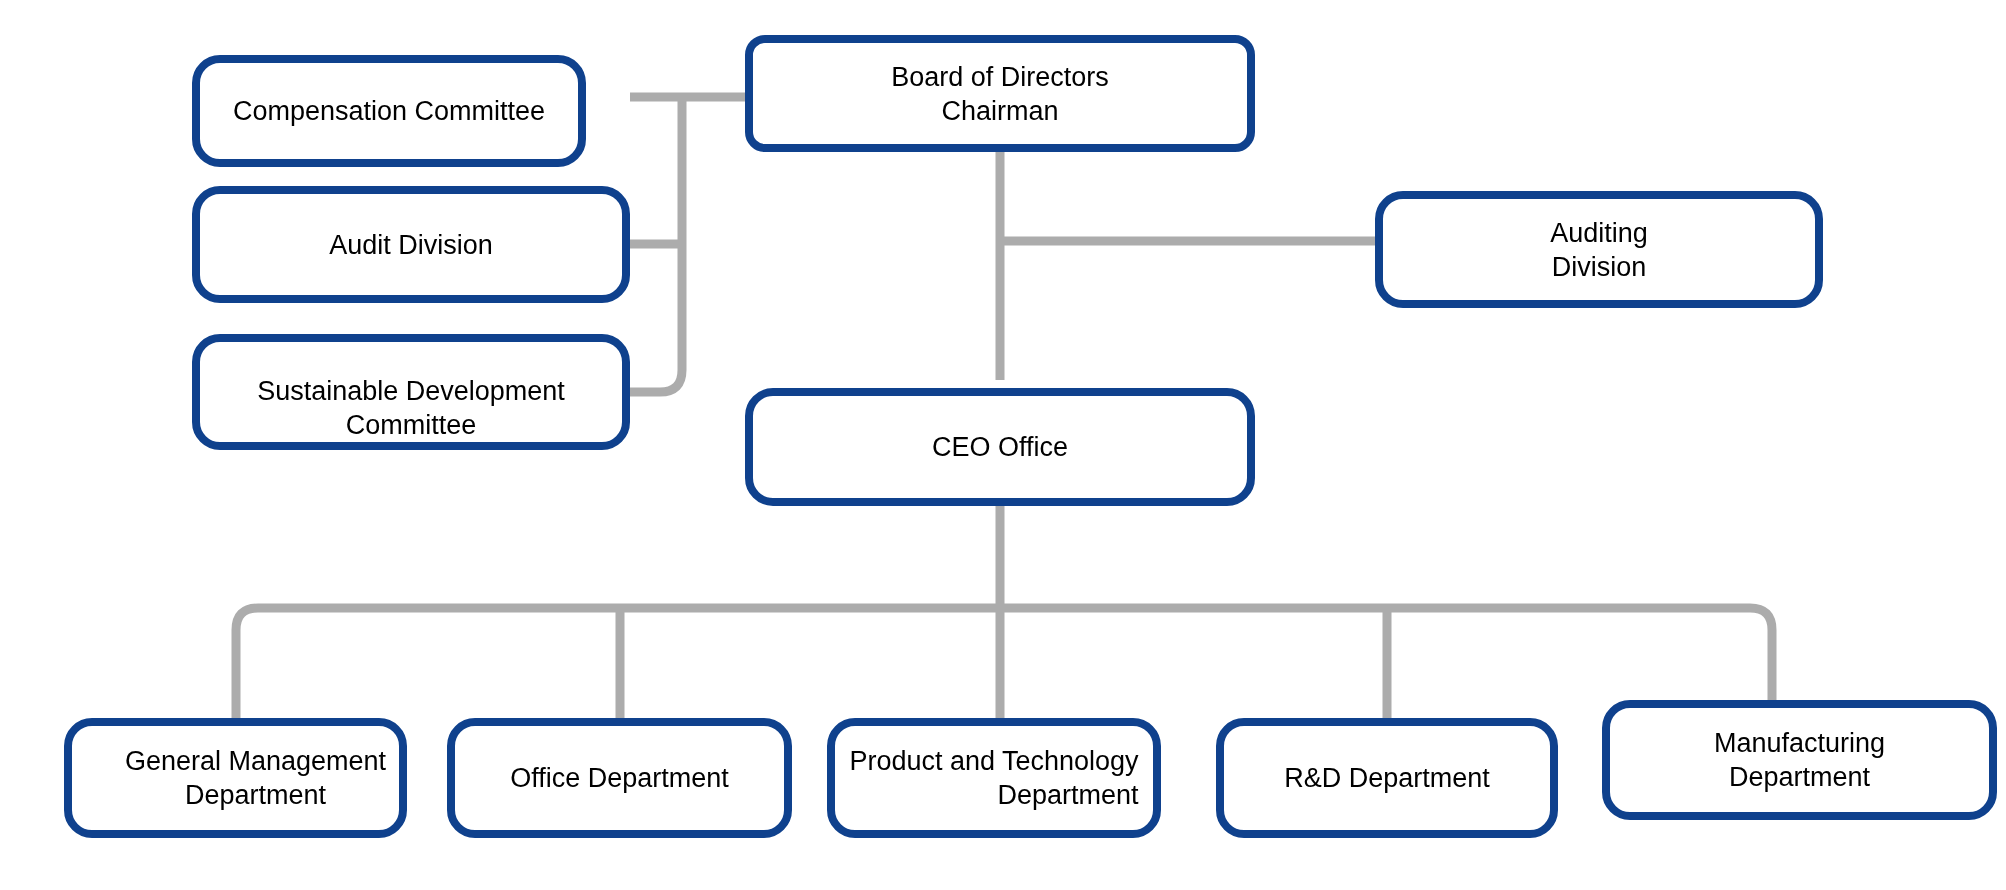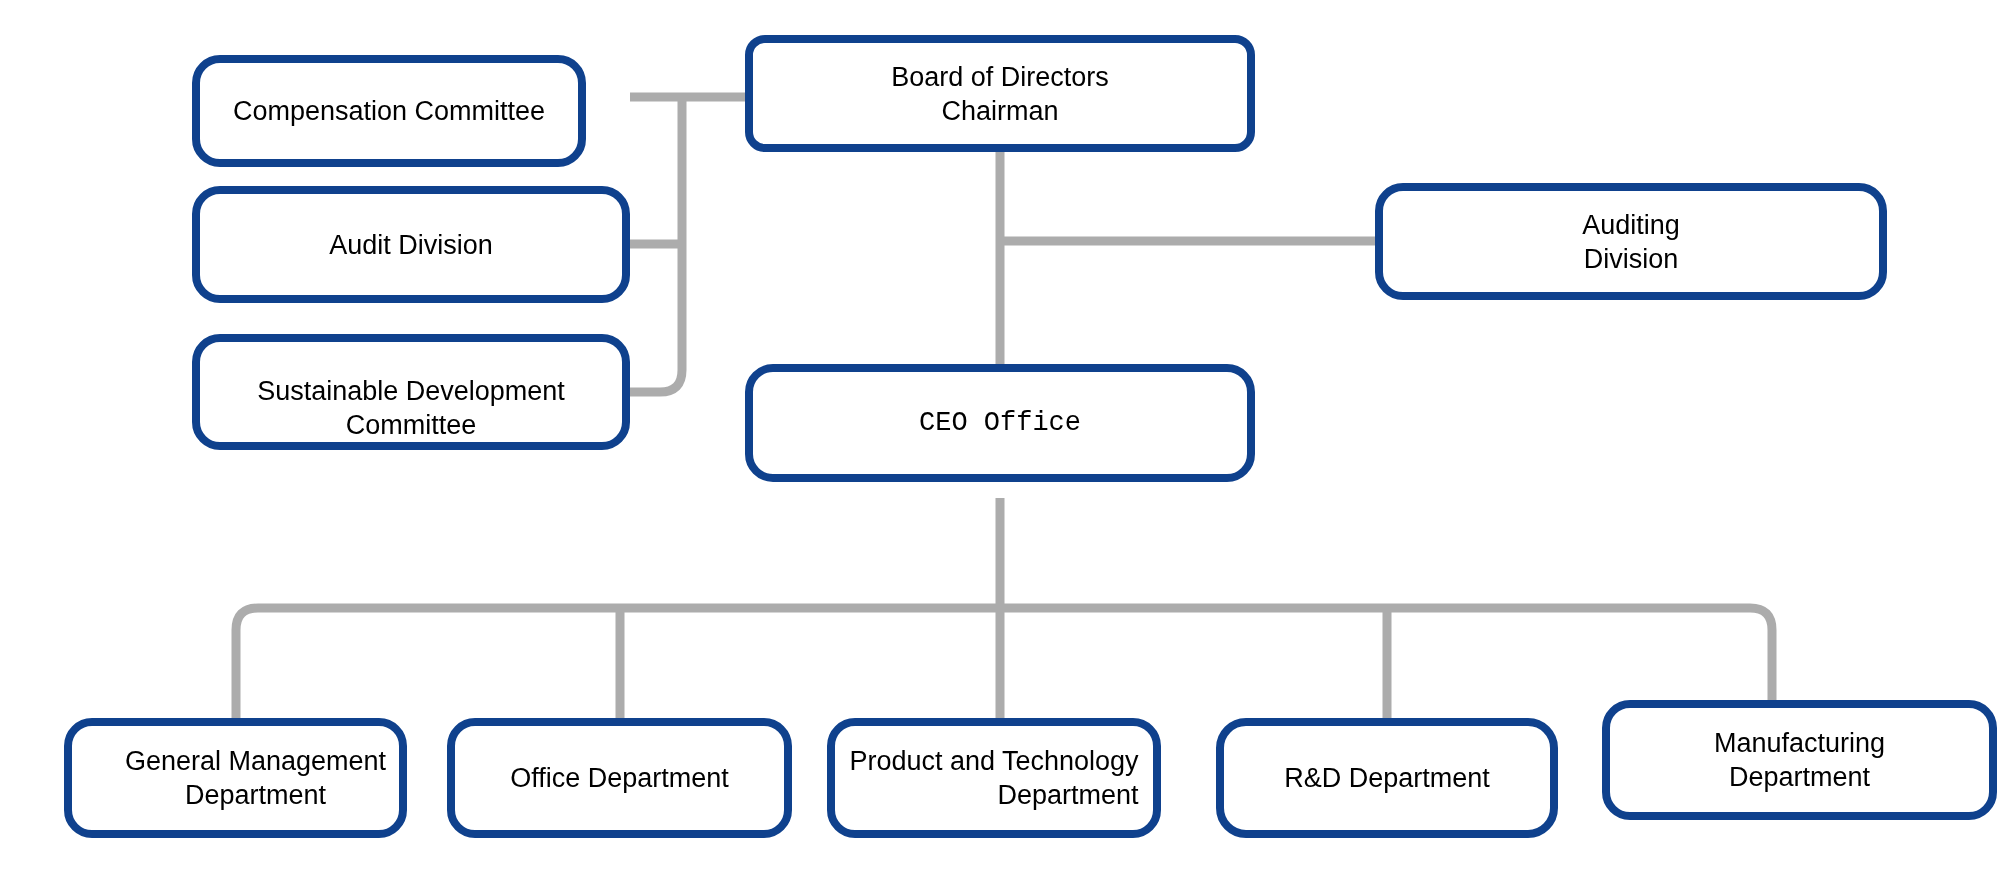--- a/index.html
+++ b/index.html
@@ -31,26 +31,26 @@
     color:var(--text);
     font-size:27px;
     line-height:34px;
     white-space:pre-line;
   }
   
   .n-comp {left:192px; top:42px;  width:394px; height:112px;margin-top:13px;}
   .n-audit{left:192px; top:186px; width:438px; height:117px;}
   .n-sus  {left:192px; top:334px; width:438px; height:116px;align-items:flex-end;}
   .n-board{left:745px; top:35px;  width:510px; height:117px;border-radius:20px;}
-  .n-adiv {left:1375px;top:183px; width:512px; height:117px;}
-  .n-ceo  {left:745px; top:364px; width:510px; height:118px;font-family:Liberation Mono, monospace;}
+  .n-adiv {left:1375px;top:191px; width:448px; height:117px;}
+  .n-ceo  {left:745px; top:388px; width:510px; height:118px;}
   .n-gm   {left:64px;  top:718px; width:343px; height:120px;padding-left:40px;}
   .n-sales{left:447px; top:718px; width:345px; height:120px;}
   .n-pt   {left:827px; top:718px; width:334px; height:120px;text-align:right;}
-  .n-rd   {left:1216px;top:718px; width:342px; height:120px;border-radius:30px;}
+  .n-rd   {left:1216px;top:718px; width:342px; height:120px;}
   .n-mfg  {left:1602px;top:700px; width:395px; height:120px;justify-content:center;}
 </style>
 </head>
 <body>
 
 <div class="canvas">
 
   <svg class="edges" width="2006" height="890" viewBox="0 0 2006 890" aria-hidden="true">
     <path d="M 630 97 H 745"></path>
     <path d="M 682 93 V 370 Q 682 392 660 392 H 630"></path>

